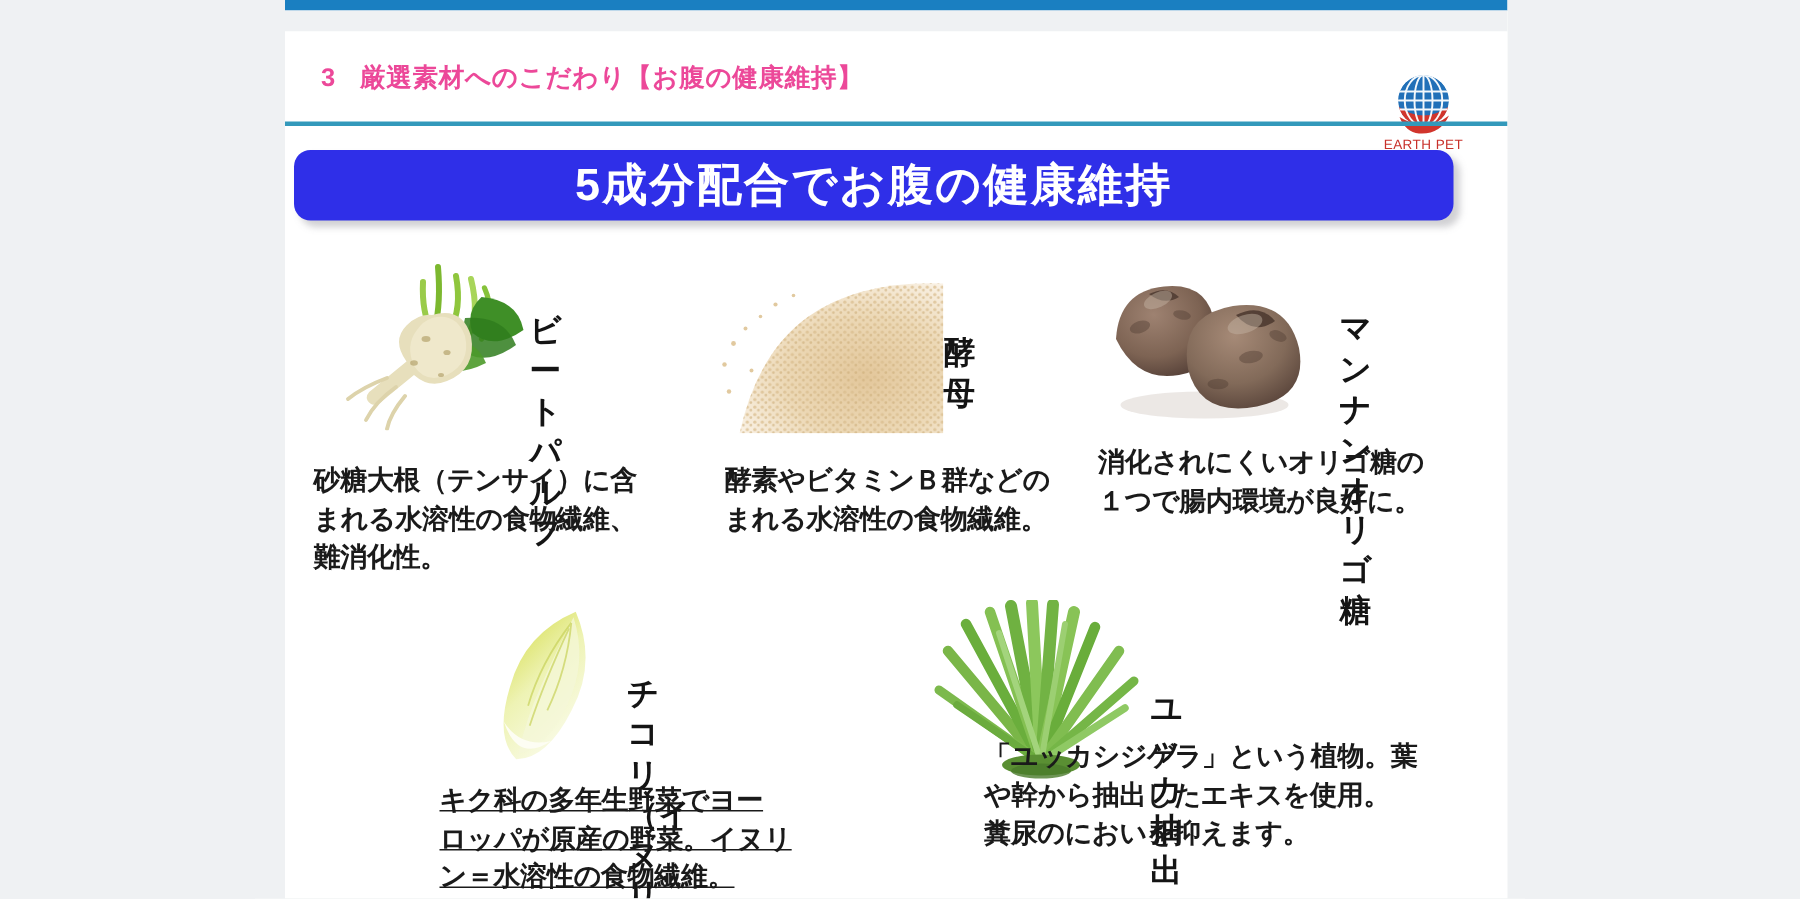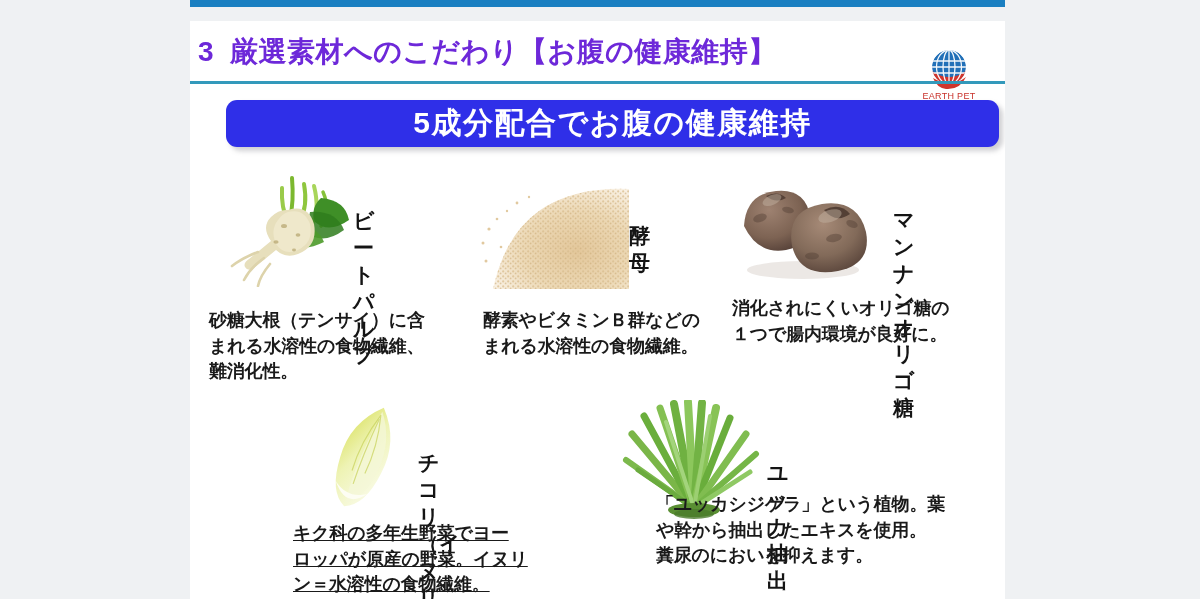--- a/index.html
+++ b/index.html
@@ -49,26 +49,26 @@
   .header {
     position: absolute;
     left: 0;
     top: 21px;
     width: 815px;
     height: 61px;
     background: #ffffff;
   }
   .header-title {
     position: absolute;
-    left: 8px;
+    left: 24px;
     top: 50%;
     transform: translateY(-50%);
-    font-size: 28px;
+    font-size: 17px;
     font-weight: bold;
-    color: #6d28d9;
+    color: #ec4899;
     letter-spacing: 0.5px;
     white-space: nowrap;
   }
   .header-title .num { margin-right: 16px; }
 
   .header-rule {
     position: absolute;
     left: 0;
     top: 81px;
     width: 815px;
@@ -93,21 +93,21 @@
     text-align: center;
     font-size: 9px;
     font-weight: normal;
     color: #c8312b;
     letter-spacing: 0.3px;
   }
 
   
   .banner {
     position: absolute;
-    left: 36px;
+    left: 6px;
     top: 100px;
     width: 773px;
     height: 47px;
     background: #2f2fe8;
     border-radius: 11px;
     box-shadow: 4px 4px 5px rgba(120,120,130,0.35);
     display: flex;
     align-items: center;
     justify-content: center;
   }

